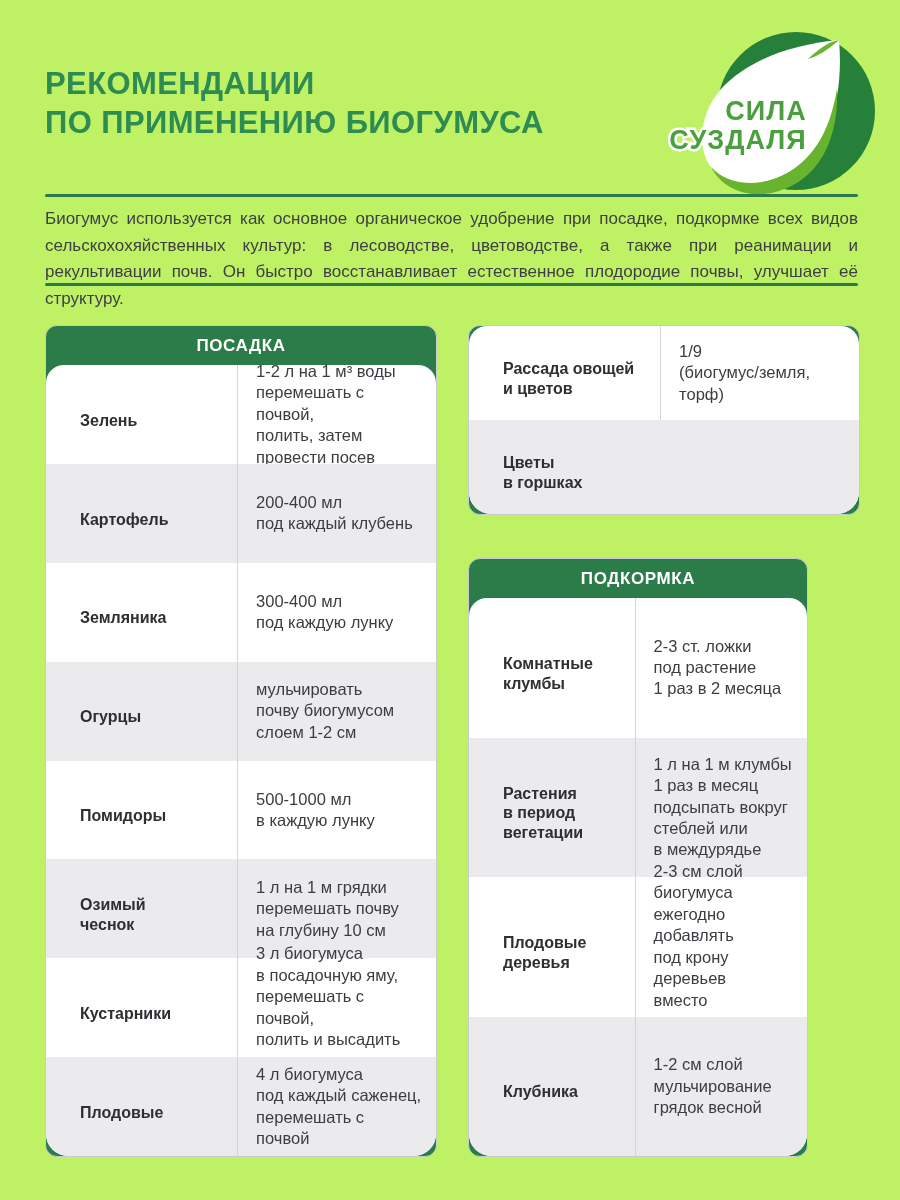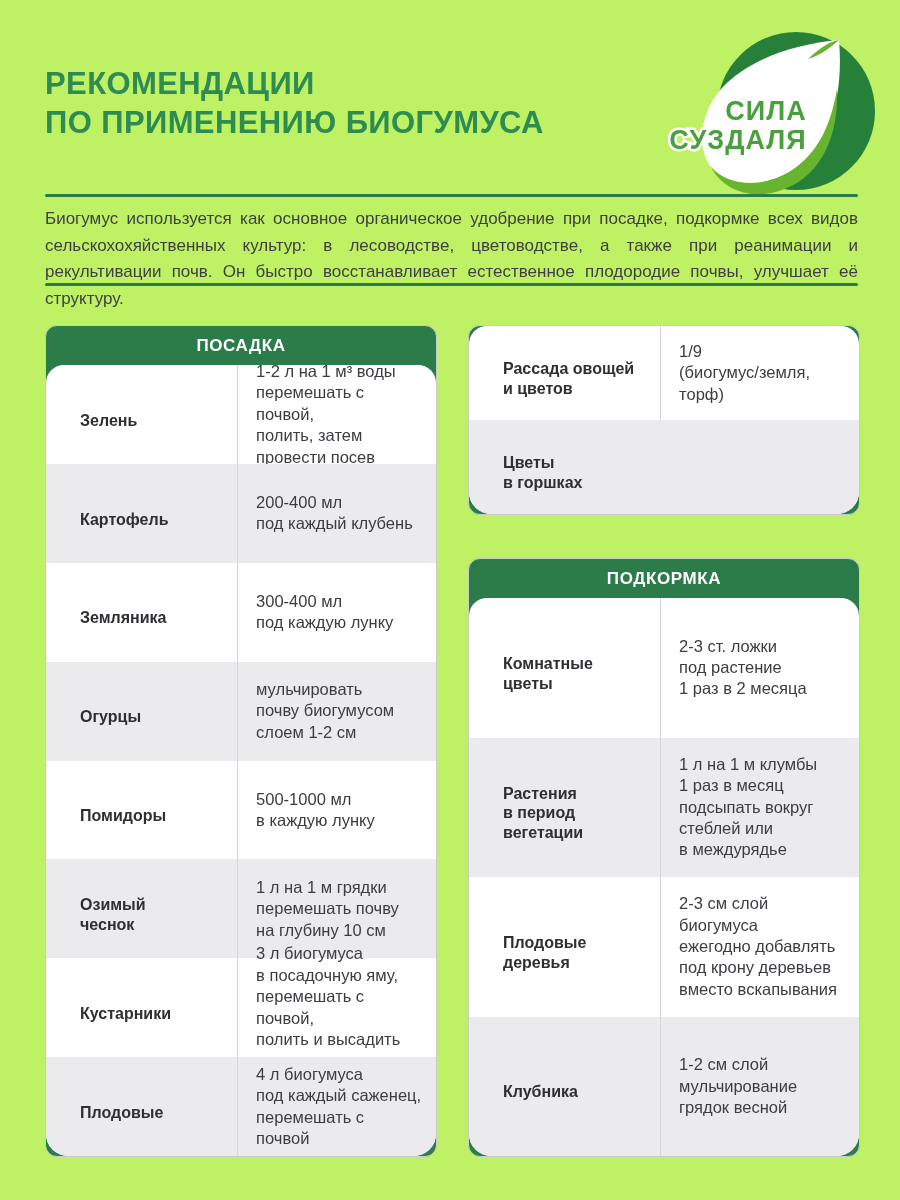--- a/index.html
+++ b/index.html
@@ -23,21 +23,21 @@
     color:#3e3e44;font-size:17px;line-height:1.56;text-align:justify;
   }
   
   .card{
     position:absolute;border-radius:12px;background:#2c7c49;
     border:1px solid #c9cbcf;box-sizing:border-box;overflow:hidden;
     display:flex;flex-direction:column;
   }
   .card-left{left:45px;top:325px;width:392px;height:832px;}
   .card-rt{left:468px;top:325px;width:392px;height:190px;}
-  .card-rb{left:468px;top:558px;width:392px;height:599px;}
+  .card-rb{left:468px;top:558px;width:340px;height:599px;}
   .card-header{
     height:39px;flex:0 0 39px;display:flex;align-items:center;justify-content:center;
     color:#ffffff;font-weight:800;font-size:17px;letter-spacing:.6px;
   }
   .card-body{
     flex:1;background:#ffffff;border-radius:18px 18px 22px 22px;
     overflow:hidden;display:flex;flex-direction:column;
   }
   .row{display:flex;flex:1;min-height:0;}
   .row.alt{background:#ebebed;}
@@ -149,21 +149,21 @@
 в горшках</div>
     </div>
   </div>
   </div>
 
   <div class="card card-rb">
     <div class="card-header">ПОДКОРМКА</div>
     <div class="card-body">
     <div class="row">
       <div class="cell label">Комнатные
-цветы</div>
+клумбы</div>
       <div class="cell value">2-3 ст. ложки
 под растение
 1 раз в 2 месяца</div>
     </div>
 
     <div class="row alt">
       <div class="cell label">Растения
 в период
 вегетации</div>
       <div class="cell value">1 л на 1 м клумбы

